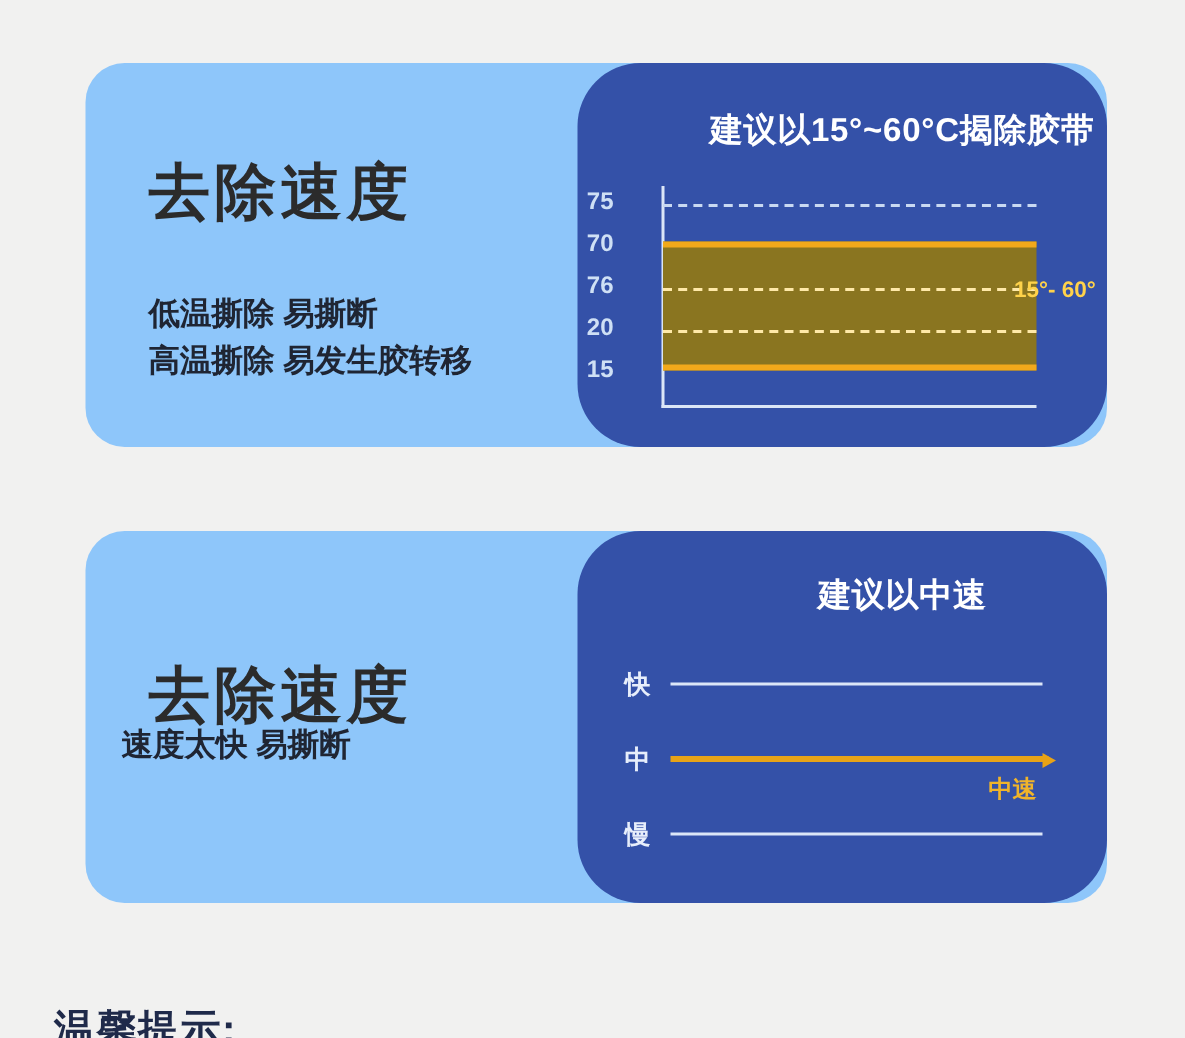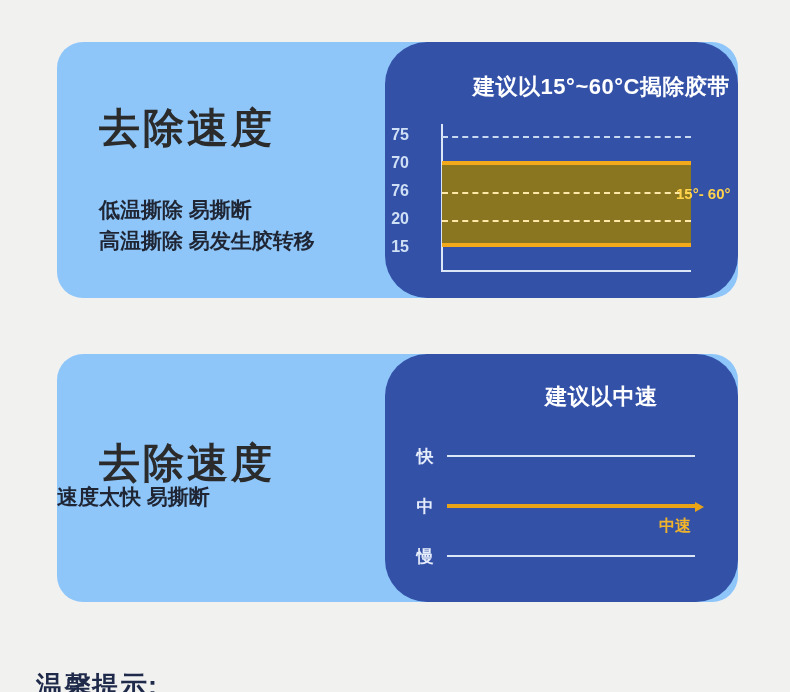--- a/index.html
+++ b/index.html
@@ -244,21 +244,21 @@
       <div class="range-label" style="top:143px;text-align:right;">15°- 60°</div>
     </div>
   </div>
 </div>
 
 <div class="card" id="card-speed">
 
   <div class="card-left">
     <div class="card-title">去除速度</div>
     <div class="panel-lines-wrap">
-      <div class="card-lines" style="position:static;">
+      <div class="card-lines" style="position:static;margin-left:24px;">
         <div>速度太快 易撕断</div>
       </div>
     </div>
   </div>
 
   <div class="card-right">
     <div class="panel-title">建议以中速</div>
 
     <div class="speed-chart">
 

